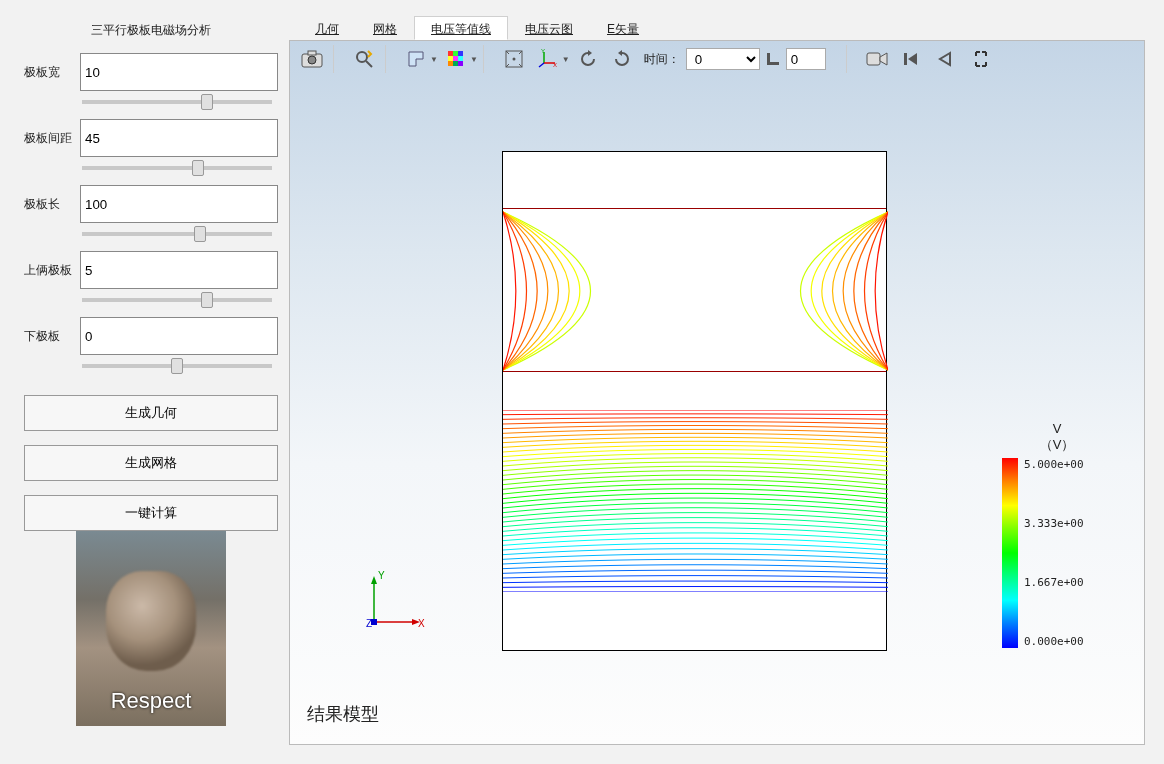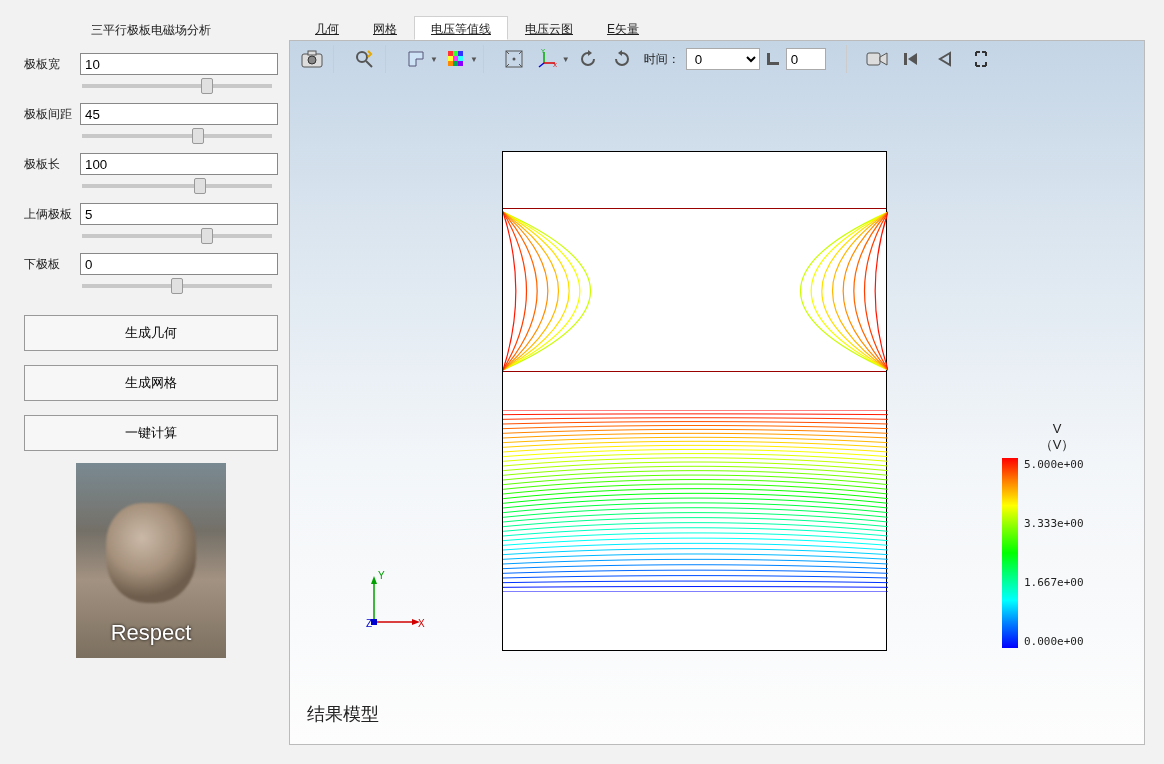--- a/index.html
+++ b/index.html
@@ -2,27 +2,27 @@
 <html><head>
 <meta charset="utf-8">
 <style>
   * { box-sizing: border-box; }
   html, body { margin: 0; padding: 0; width: 1164px; height: 764px; font-family: "Microsoft YaHei", Arial, sans-serif; font-size: 12px; background: #f2f2f2; color: #222; }
   .app { display: flex; width: 100%; height: 100%; padding: 16px; }
   .left-panel { width: 270px; padding: 0 8px; }
   .title { text-align: center; padding: 6px 0 10px; font-size: 12px; }
   .param-row { display: flex; align-items: center; margin-top: 4px; }
   .param-row label { width: 56px; text-align: left; }
-  .param-row input[type=text] { flex: 1; border: 1px solid #888; padding: 3px 4px; height: 22px; background: #fff; }
+  .param-row input[type=text] { flex: 1; border: 1px solid #888; padding: 3px 4px; height: 38px; background: #fff; }
   .slider { width: 190px; margin-left: 56px; margin-top: 2px; margin-bottom: 12px; }
   .slider input[type=range] { width: 100%; -webkit-appearance: none; height: 4px; background: #c8c8c8; outline: none; }
   .slider input[type=range]::-webkit-slider-thumb { -webkit-appearance: none; width: 12px; height: 16px; background: #e0e0e0; border: 1px solid #999; border-radius: 2px; cursor: pointer; }
   .btn-row { display: flex; gap: 14px; margin-top: 24px; flex-direction: column; }
   .btn { flex: 1; padding: 8px 4px; border: 1px solid #999; background: #f7f7f7; cursor: pointer; font-size: 13px; }
-  .meme { margin-top: 12px; display: flex; justify-content: center; }
+  .meme { display: flex; justify-content: center; }
   .meme-box { width: 150px; height: 195px; background: linear-gradient(180deg,#7a8a92 0%, #747068 35%, #a39281 60%, #7b6f5f 100%); position: relative; color: #fff; font-size: 22px; display:flex; align-items:flex-end; justify-content:center; overflow:hidden; }
   .meme-box::before { content:""; position:absolute; left:30px; top:40px; width:90px; height:100px; background: radial-gradient(circle at 40% 35%, #cbb9a8 0%, #a5917c 40%, #6e5d4c 70%); border-radius: 40% 40% 45% 45%; filter: blur(1px); }
   .meme-box span { position:relative; margin-bottom:12px; text-shadow:0 0 3px #000; }
 
   .right-panel { flex: 1; position: relative; text-decoration: underline; }
   .tabs { display: flex; height: 24px; margin-left: 12px; }
   .tab { padding: 2px 16px; border: 1px solid transparent; cursor: pointer; line-height: 20px; }
   .tab.active { background: #fff; border: 1px solid #d0d0d0; border-bottom: 1px solid #fff; position: relative; z-index: 2; }
   .viewer { position: absolute; left: 3px; top: 24px; right: 3px; bottom: 3px; background: linear-gradient(180deg,#c4d5e6 0%, #dde7f0 30%, #f3f6f9 60%, #fdfdfd 100%); border: 1px solid #bbb; }
   .toolbar { height: 36px; display: flex; align-items: center; padding: 0 6px; gap: 2px; }

